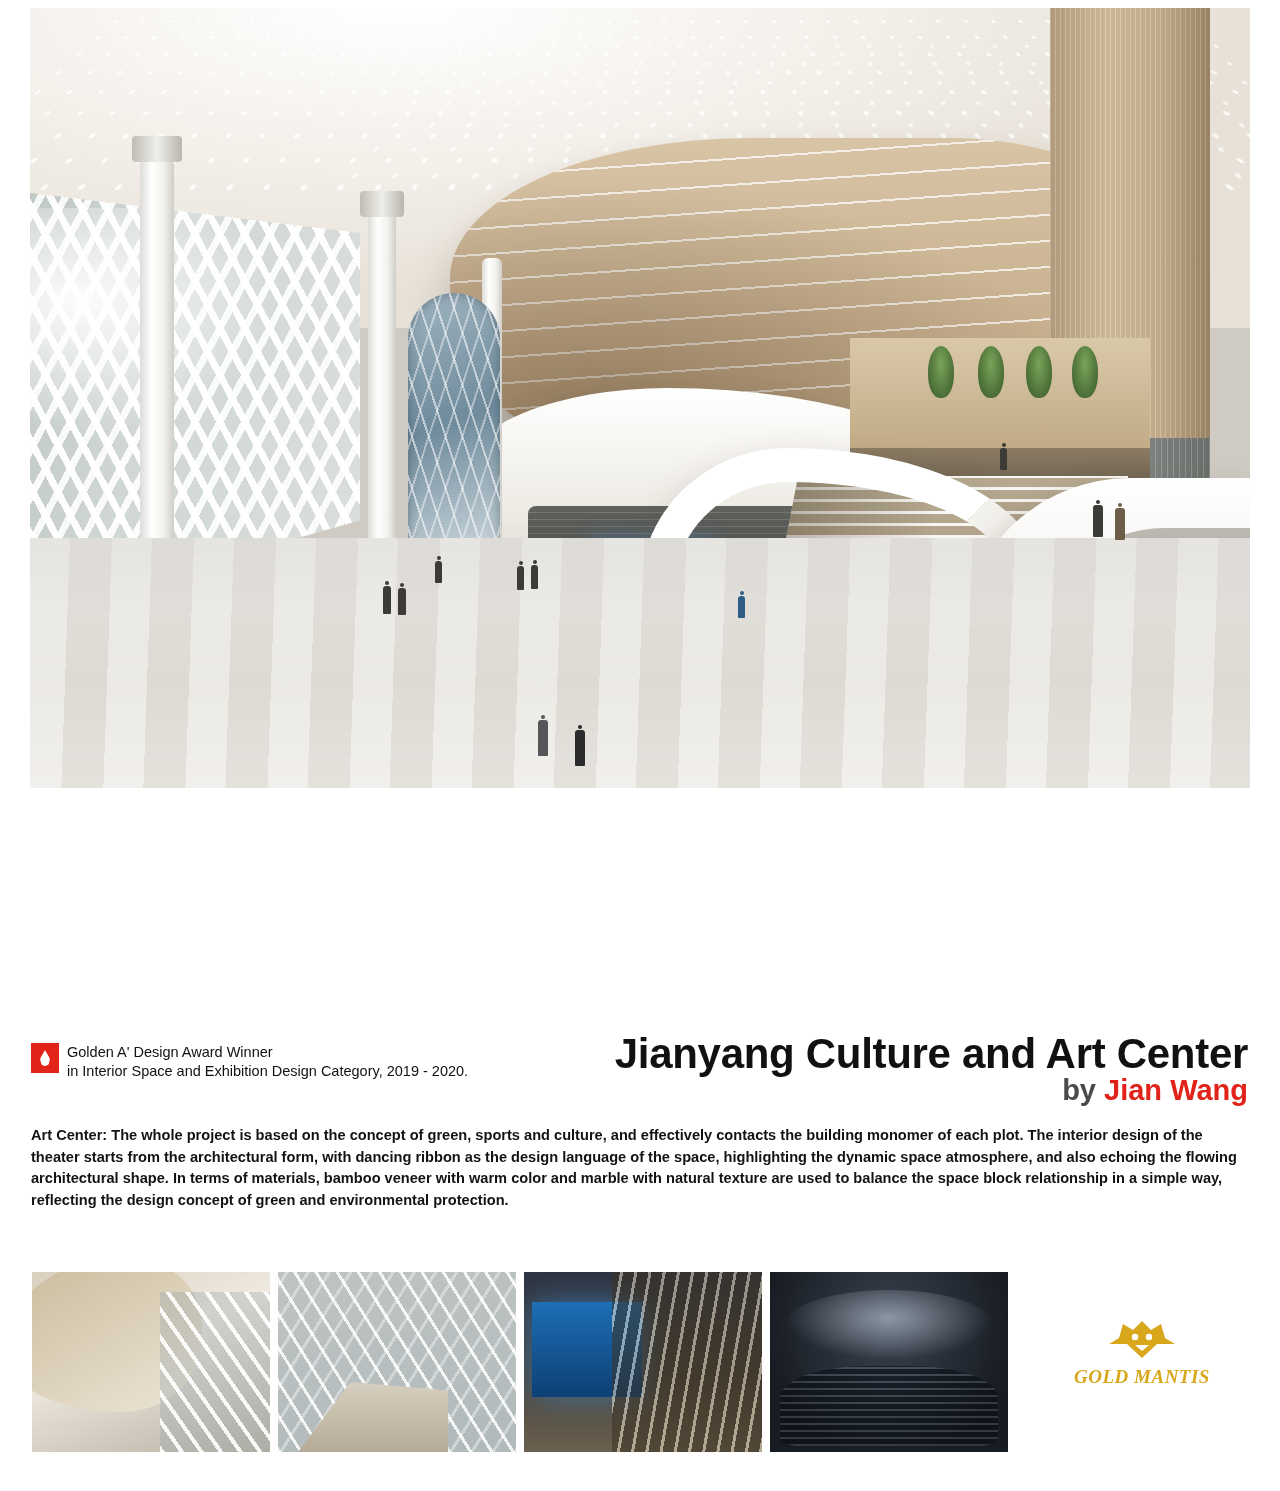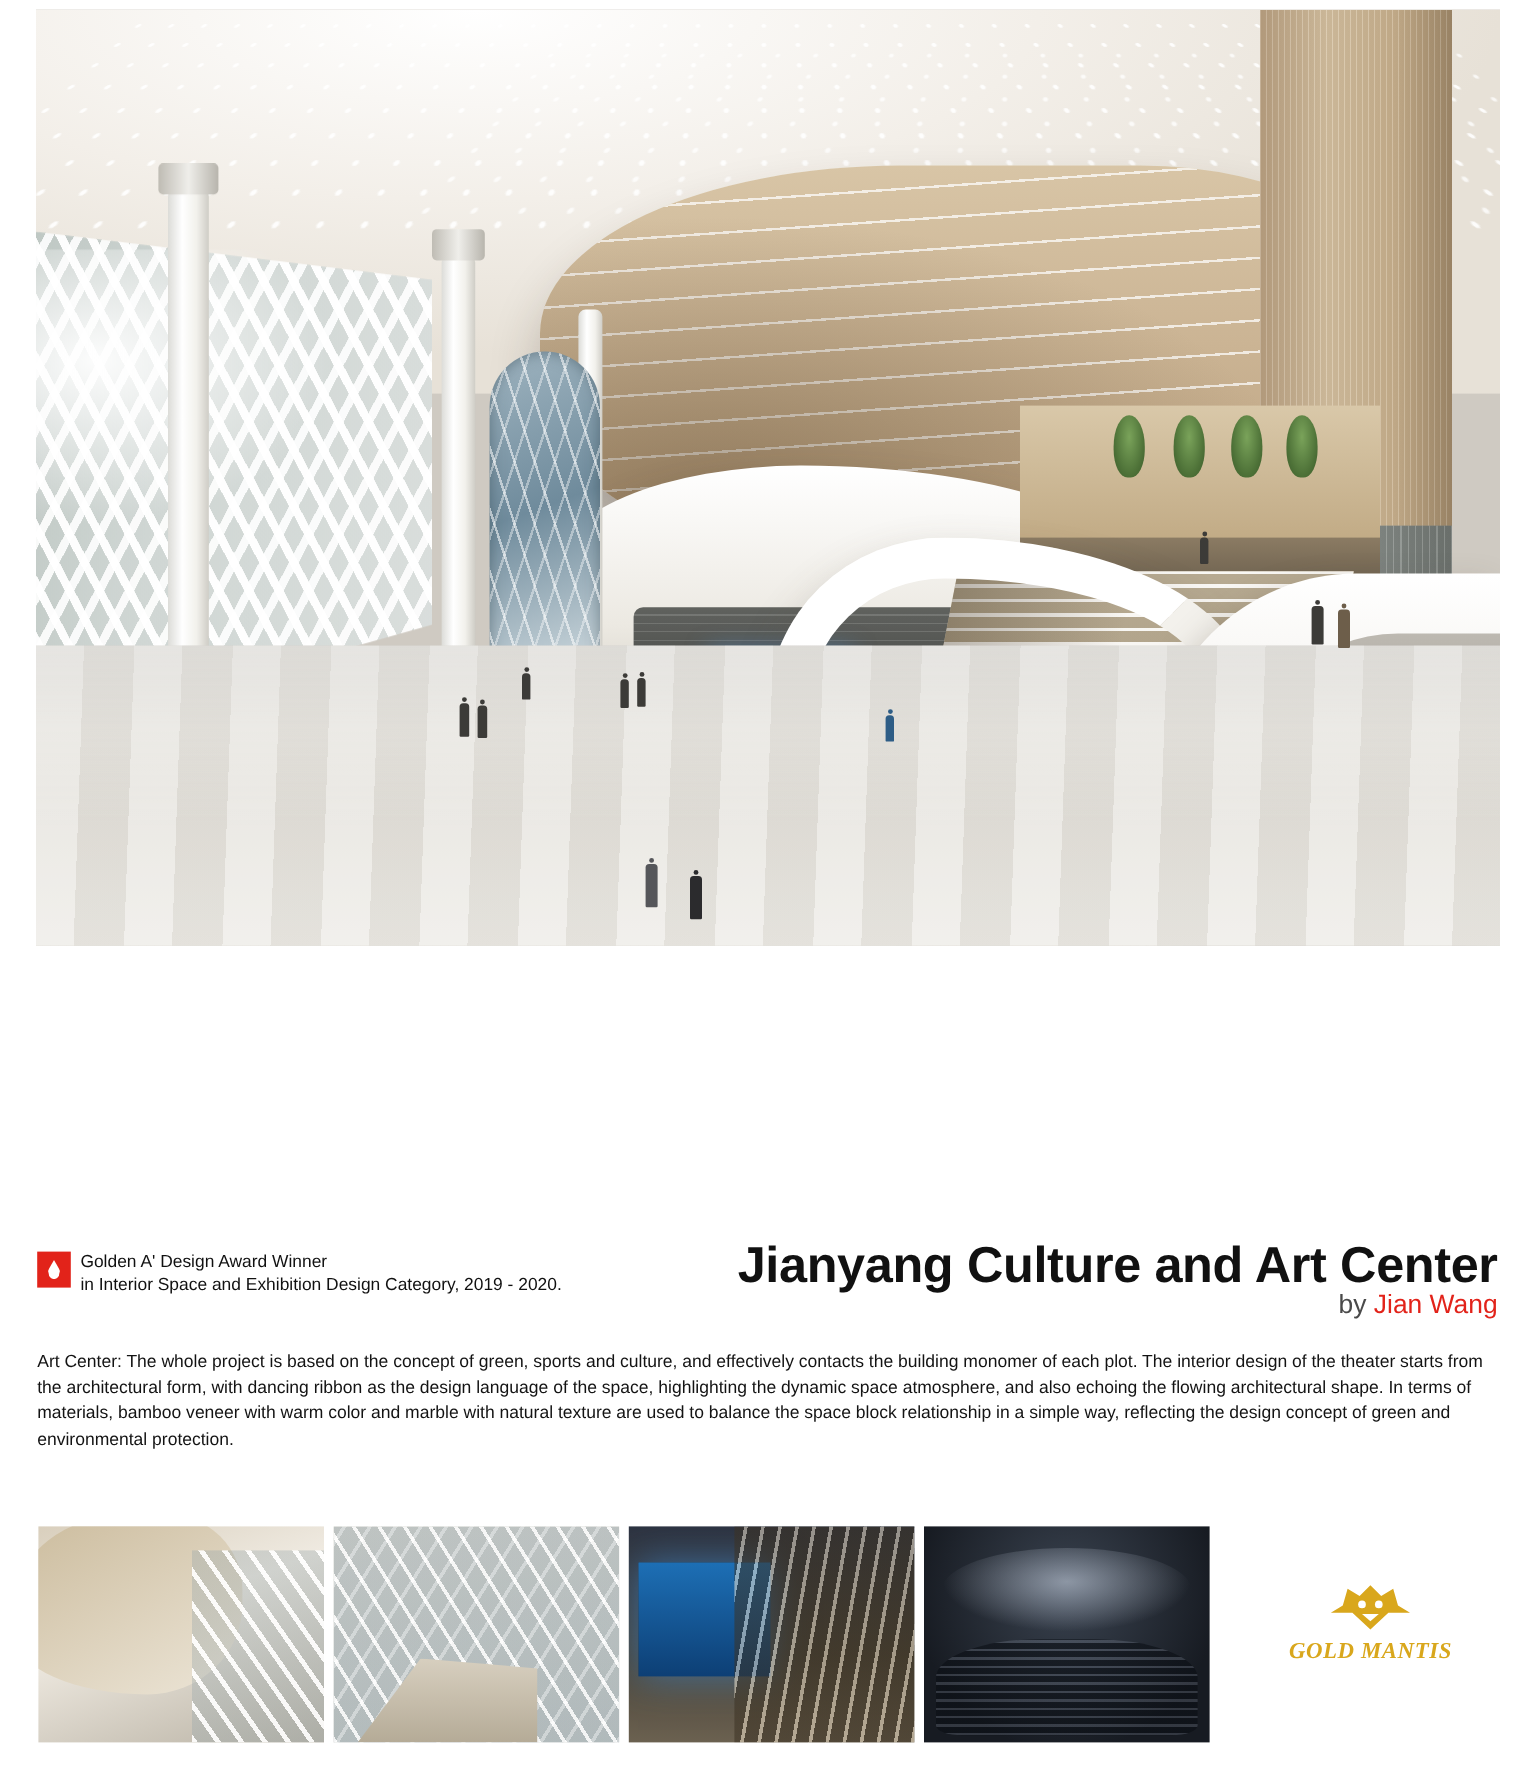--- a/index.html
+++ b/index.html
@@ -375,36 +375,37 @@
     text-align: right;
   }
   .proj-title {
     font-size: 42px;
     font-weight: bold;
     letter-spacing: -0.3px;
     color: #111;
     line-height: 36px;
   }
   .by-line {
-    font-size: 22px;
-    font-weight: normal;
+    font-size: 29px;
+    font-weight: bold;
     color: #4a4a4a;
     margin-top: 2px;
   }
   .by-line .author { color: #e2231a; }
 
   
   .desc {
     position: absolute;
     left: 31px; top: 1125px;
     width: 1212px;
     font-size: 14.6px;
     line-height: 21.5px;
     color: #131313;
     text-align: left;
+    font-weight: bold;
   }
 
   
   .thumbs {
     position: absolute;
     left: 32px; top: 1272px;
     display: flex;
     gap: 8px;
   }
   .thumb {

